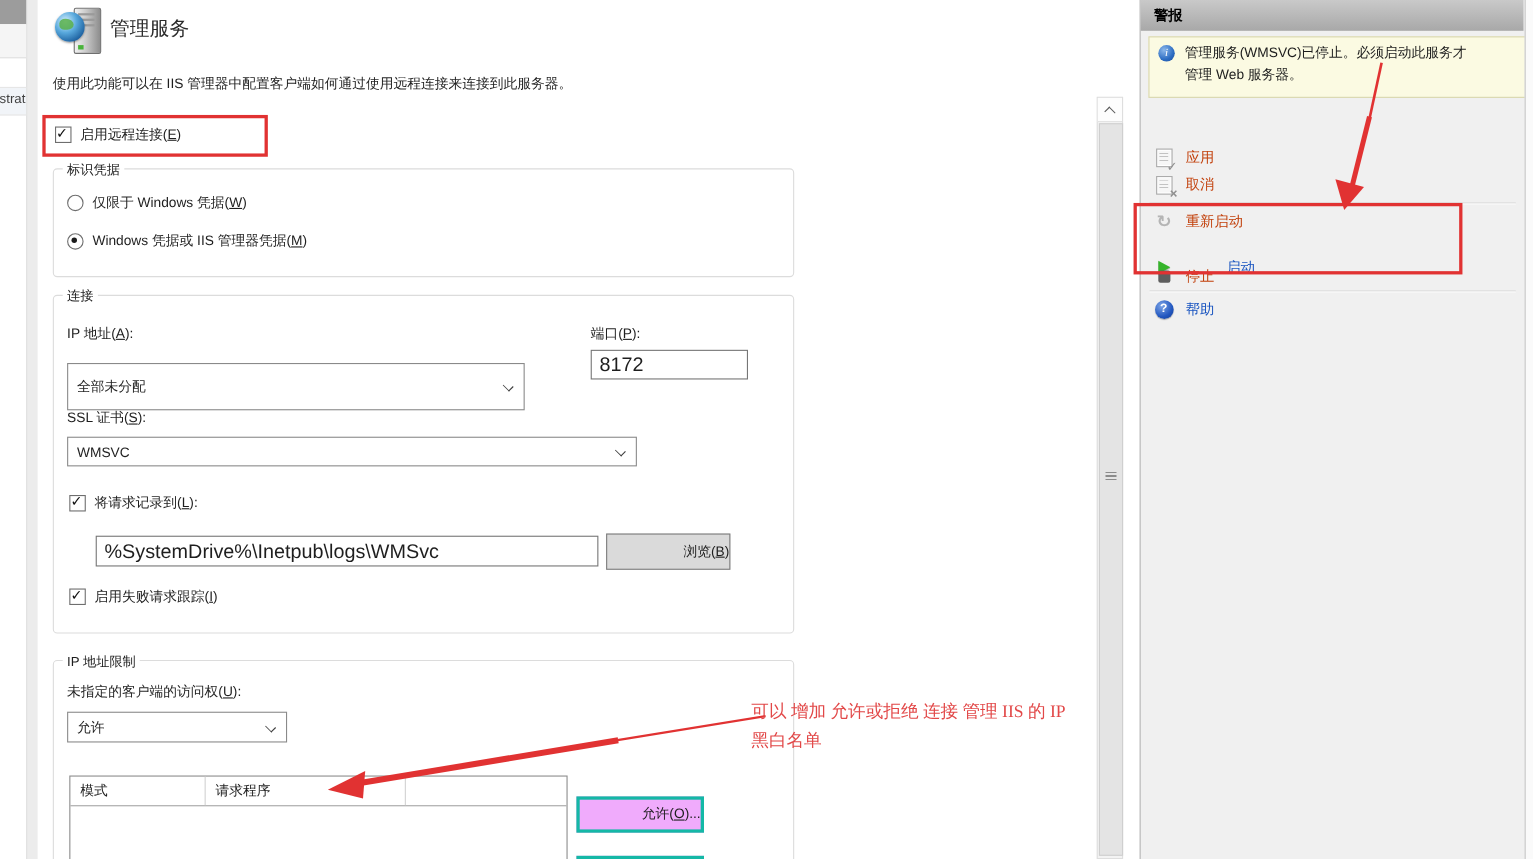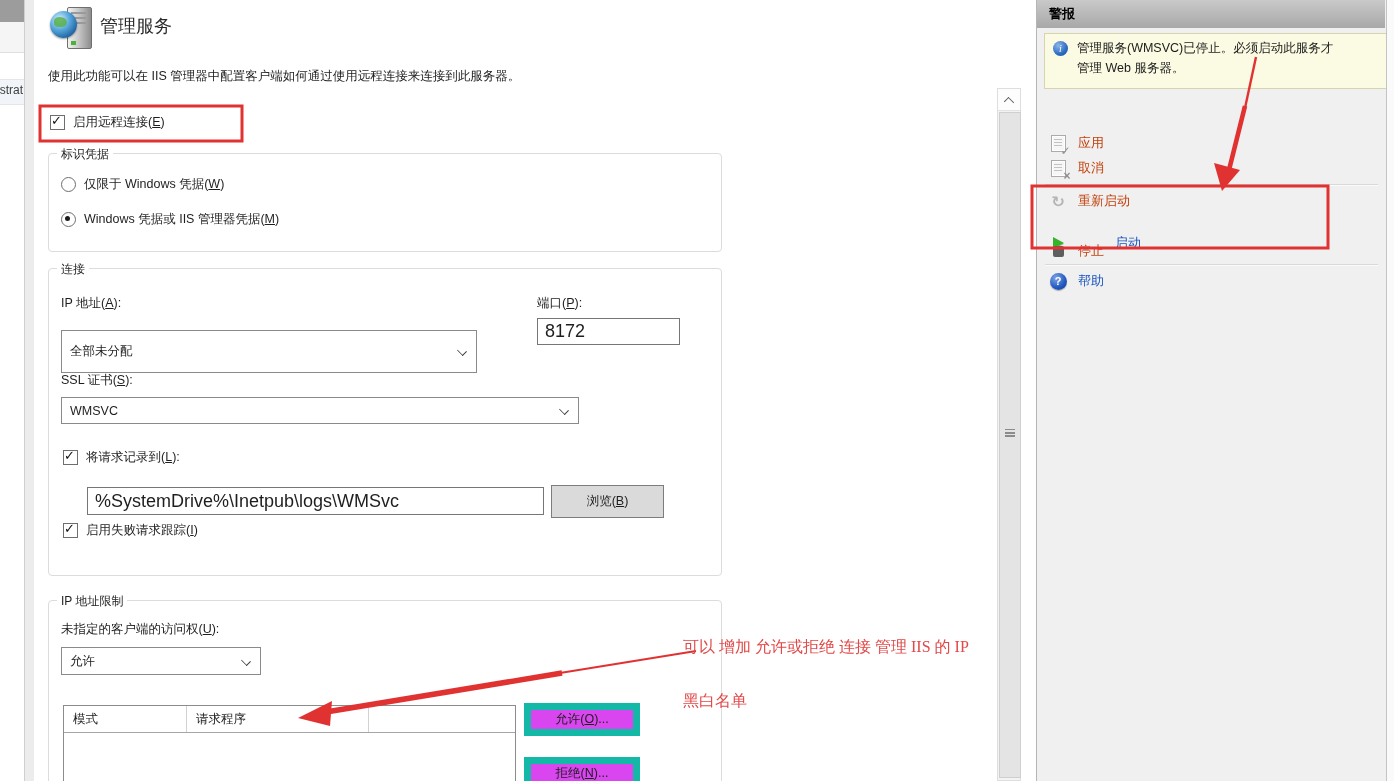--- a/index.html
+++ b/index.html
@@ -40,23 +40,23 @@
   .group-label{position:absolute;top:-8px;left:8px;background:#fff;padding:0 4px;font-size:12px;color:#1e1e1e;white-space:nowrap;}
   .field-label{position:absolute;font-size:12.5px;white-space:nowrap;}
 
   .sel{position:absolute;background:#fff;border:1px solid #8a8a8a;display:flex;align-items:center;
        padding:0 8px;font-size:12.5px;white-space:nowrap;}
   .chev{margin-left:auto;width:11px;height:9px;position:relative;flex:0 0 auto;}
   .chev::before{content:"";position:absolute;left:1px;top:0px;width:7px;height:7px;
        border-right:1.7px solid #3c3c3c;border-bottom:1.7px solid #3c3c3c;transform:rotate(45deg) scaleY(.75);}
   .txt{position:absolute;background:#fff;border:1px solid #767676;display:flex;align-items:center;
        padding:0 7px;font-size:18px;white-space:nowrap;overflow:hidden;}
-  .btn{position:absolute;display:flex;align-items:center;justify-content:center;font-size:12.5px;white-space:nowrap;}
+  .btn{position:absolute;display:flex;align-items:center;justify-content:flex-end;font-size:12.5px;white-space:nowrap;}
   .btn.gray{background:#dadada;border:1px solid #7d7d7d;}
-  .btn.light{background:#d946ef;border:7px solid #14b8a6;}
+  .btn.light{background:#f0abfc;border:3px solid #14b8a6;margin-top:21px;}
 
   .tbl{position:absolute;background:#fff;border:1px solid #8c8c8c;}
   .tbl-head{display:flex;height:26px;border-bottom:1px solid #a5a5a5;}
   .tbl-col{box-sizing:border-box;padding:5px 0 0 9px;font-size:12.5px;border-right:1px solid #d2d2d2;height:26px;}
   .tbl-col.c1{width:123px;}.tbl-col.c2{width:182px;}.tbl-col.c3{width:146px;border-right:none;}
 
   
   #vscroll{left:997px;top:88px;width:24px;height:693px;background:#f3f3f3;border:1px solid #dedede;box-sizing:border-box;}
   #vscroll .sb-up{position:absolute;left:0;top:0;width:22px;height:21px;background:#fdfdfd;border-bottom:1px solid #e3e3e3;}
   #vscroll .sb-up::after{content:"";position:absolute;left:7px;top:9px;width:7px;height:7px;
@@ -94,21 +94,21 @@
   .icon-help{width:17px;height:17px;border-radius:50%;color:#fff;font-weight:bold;font-size:11px;
        background:radial-gradient(circle at 35% 30%,#7ca4e6,#2257c0 60%,#123a90);display:flex;align-items:center;justify-content:center;
        box-shadow:0 1px 1px rgba(0,0,0,.3);}
   #rp-right-edge{position:absolute;left:349px;top:0;width:9px;height:781px;background:#fafafa;border-left:1px solid #c4c4c4;}
 
   
   #anno{position:absolute;left:0;top:0;width:1394px;height:781px;z-index:60;pointer-events:none;}
   #anno svg{position:absolute;left:0;top:0;}
   .anno-note{position:absolute;font-family:"Liberation Serif","DejaVu Serif",serif;font-size:16px;color:#e24848;white-space:nowrap;}
   #note-l1{left:683px;top:637px;}
-  #note-l2{left:683px;top:663px;margin-top:28px;}
+  #note-l2{left:683px;top:663px;}
 </style>
 </head>
 <body>
 
 <div id="app">
 
   <div class="abs" id="left-strip">
     <div class="ls-gray"></div>
     <div class="ls-tool"></div>
     <div class="ls-row"></div>
@@ -171,21 +171,21 @@
         <span class="checkbox checked"></span>
         <span>将请求记录到(<u>L</u>):</span>
       </div>
       <div class="txt" style="left:38px;top:218px;width:457px;height:28px;box-sizing:border-box;">
         <span>%SystemDrive%\Inetpub\logs\WMSvc</span>
       </div>
       <div class="btn gray" style="left:502px;top:216px;width:113px;height:33px;box-sizing:border-box;">
         <span>浏览(<u>B</u>)</span>
       </div>
 
-      <div class="ctrl-row" style="left:14px;top:253px;">
+      <div class="ctrl-row" style="left:14px;top:265px;">
         <span class="checkbox checked"></span>
         <span>启用失败请求跟踪(<u>I</u>)</span>
       </div>
     </div>
 
     <div class="group" style="left:14px;top:600px;width:672px;height:185px;">
       <span class="group-label">IP 地址限制</span>
 
       <span class="field-label" style="left:12px;top:20px;">未指定的客户端的访问权(<u>U</u>):</span>
       <div class="sel" style="left:12px;top:46px;width:200px;height:28px;box-sizing:border-box;">

